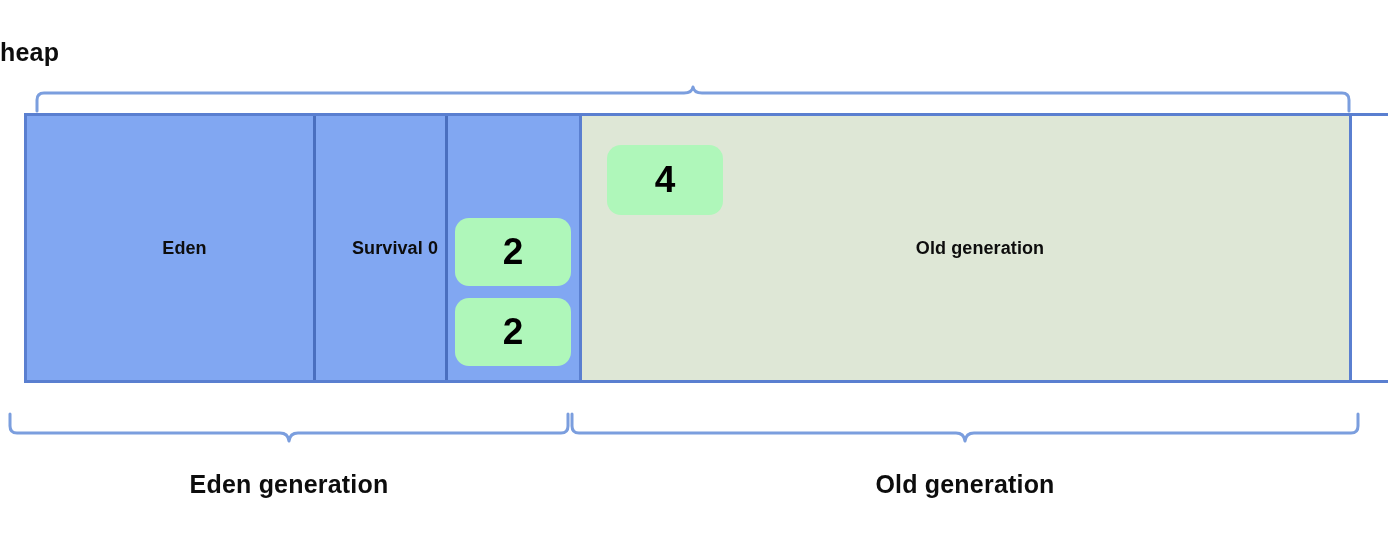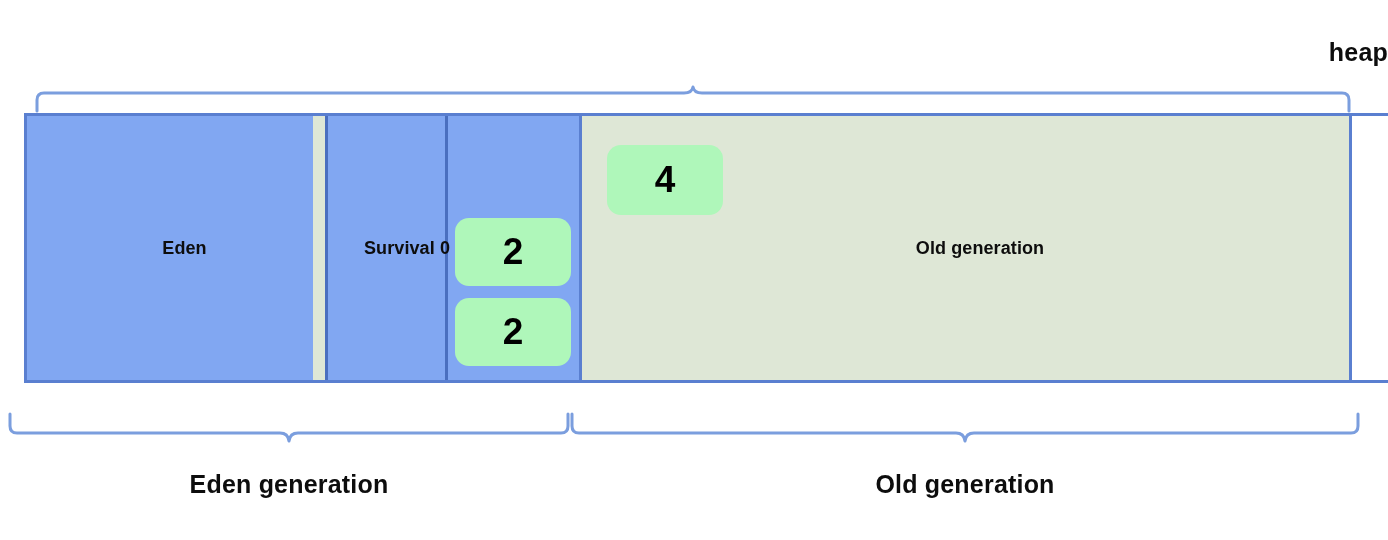--- a/index.html
+++ b/index.html
@@ -18,21 +18,21 @@
     background: #ffffff;
     overflow: hidden;
   }
 
   
   .heap-label {
     position: absolute;
     left: 0;
     top: 38px;
     width: 1388px;
-    text-align: right;
+    text-align: left;
     font-size: 25px;
     font-weight: bold;
     color: #0d0d0d;
     letter-spacing: .2px;
   }
 
   
   .brace {
     position: absolute;
   }
@@ -74,21 +74,21 @@
   .seg-label {
     font-size: 18px;
     font-weight: bold;
     color: #0d0d0d;
     white-space: nowrap;
     letter-spacing: .1px;
     position: relative;
     z-index: 1;
   }
   .seg-eden  { left: 0px;   width: 286px; }
-  .seg-s0    { left: 286px; width: 132px; border-left: 3px solid #4a6fbf; margin-left: 12px; }
+  .seg-s0    { left: 286px; width: 132px; border-left: 3px solid #4a6fbf; }
   .seg-s1    { left: 418px; width: 134px; border-left: 3px solid #4a6fbf; }
   .seg-old   {
     left: 552px;
     width: 770px;
     background: #dee7d6;
     border-left: 3px solid #5a7fd0;
   }
 
   
   .chip {

